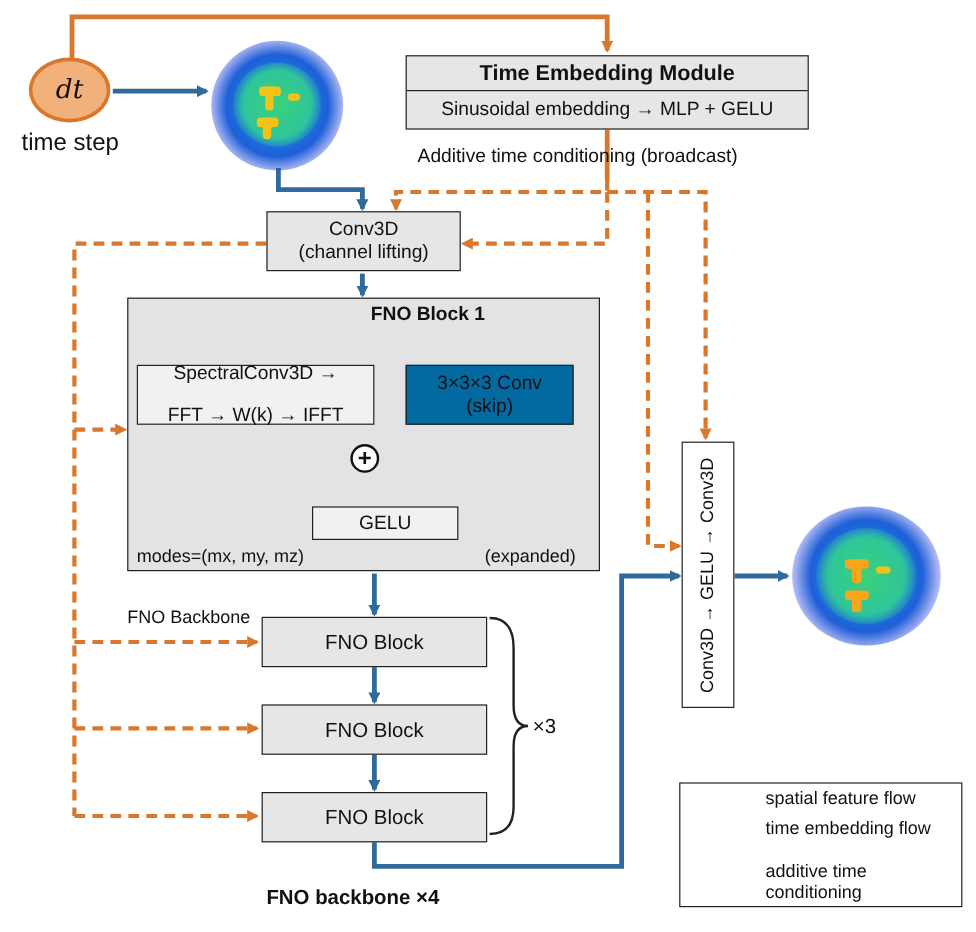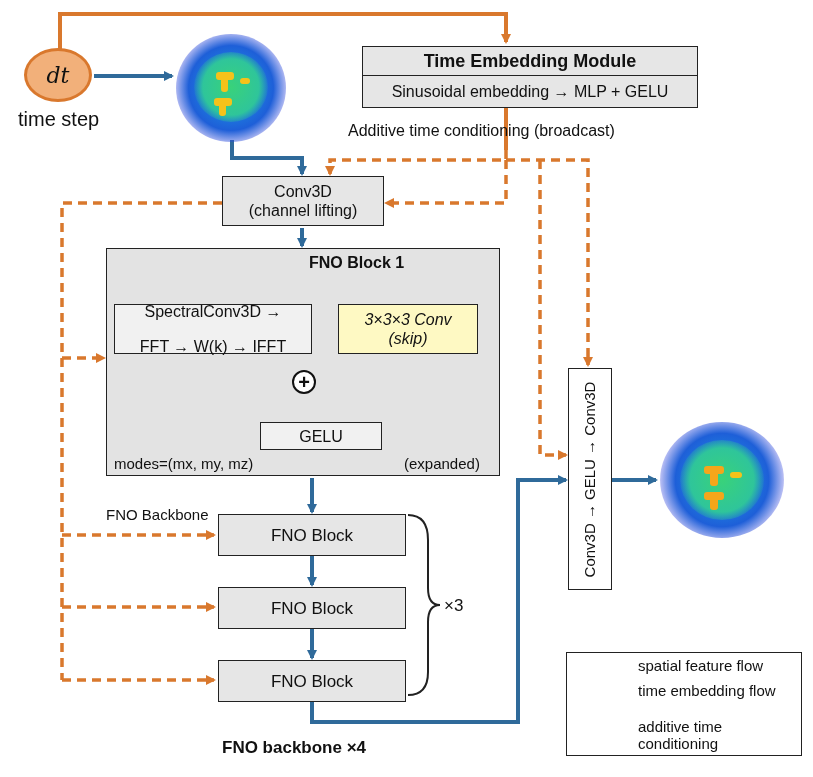--- a/index.html
+++ b/index.html
@@ -77,38 +77,38 @@
 <div style="position:absolute;left:176px;top:34px;width:110px;height:108px;">
   <div class="heat" style="left:0;top:0;width:110px;height:108px;background:radial-gradient(circle,#1aa8e8 0%,#1e5fd8 55%,rgba(40,60,220,0.35) 72%,rgba(255,255,255,0) 78%);"></div>
   <div class="heat" style="left:18px;top:18px;width:74px;height:70px;background:radial-gradient(circle,#39d27a 0%,#2fc59a 55%,rgba(40,180,220,0) 75%);"></div>
   <div style="position:absolute;left:40px;top:38px;width:18px;height:8px;background:#f5c21a;border-radius:3px;"></div>
   <div style="position:absolute;left:45px;top:38px;width:7px;height:20px;background:#f5c21a;border-radius:3px;"></div>
   <div style="position:absolute;left:38px;top:64px;width:18px;height:8px;background:#f5c21a;border-radius:3px;"></div>
   <div style="position:absolute;left:43px;top:64px;width:7px;height:18px;background:#f5c21a;border-radius:3px;"></div>
   <div style="position:absolute;left:64px;top:44px;width:10px;height:6px;background:#f5c21a;border-radius:3px;"></div>
 </div>
 
-<div class="box" style="left:338px;top:46px;width:336px;height:62px;flex-direction:column;padding:0;margin-left:24px;">
+<div class="box" style="left:338px;top:46px;width:336px;height:62px;flex-direction:column;padding:0;">
   <div style="font-weight:bold;font-size:18px;height:28px;line-height:28px;width:100%;border-bottom:1.5px solid #222;">Time Embedding Module</div>
   <div style="font-size:16px;height:32px;line-height:32px;">Sinusoidal embedding → MLP + GELU</div>
 </div>
 <div class="txt" style="left:348px;top:122px;font-size:16px;">Additive time conditioning (broadcast)</div>
 
 <div class="box" style="left:222px;top:176px;width:162px;height:50px;flex-direction:column;">
   <span>Conv3D</span>
   <span>(channel lifting)</span>
 </div>
 
 <div style="position:absolute;left:106px;top:248px;width:394px;height:228px;background:#e3e3e3;border:1.5px solid #222;box-sizing:border-box;"></div>
 <div class="txt bold" style="left:266px;top:254px;font-size:16px;margin-left:43px;">FNO Block 1</div>
 <div class="box" style="left:114px;top:304px;width:198px;height:50px;background:#f1f1f1;flex-direction:column;gap:16px;">
   <span>SpectralConv3D →</span>
   <span>FFT → W(k) → IFFT</span>
 </div>
-<div class="box" style="left:338px;top:304px;width:140px;height:50px;background:#fef9c3;flex-direction:column;font-style:italic;">
+<div class="box" style="left:338px;top:304px;width:140px;height:50px;background:#0369a1;flex-direction:column;">
   <span>3×3×3 Conv</span>
   <span>(skip)</span>
 </div>
 <div style="position:absolute;left:292px;top:370px;width:24px;height:24px;border-radius:50%;border:2px solid #111;background:#fff;box-sizing:border-box;display:flex;align-items:center;justify-content:center;font-size:20px;font-weight:bold;">
   <span style="line-height:20px;">+</span>
 </div>
 <div class="box" style="left:260px;top:422px;width:122px;height:28px;background:#f1f1f1;">
   <span>GELU</span>
 </div>
 <div class="txt" style="left:114px;top:455px;font-size:15px;">modes=(mx, my, mz)</div>

